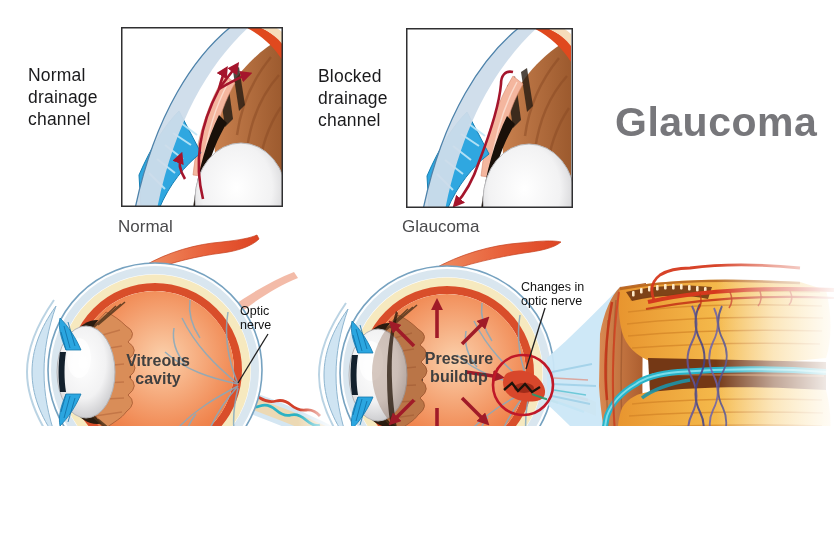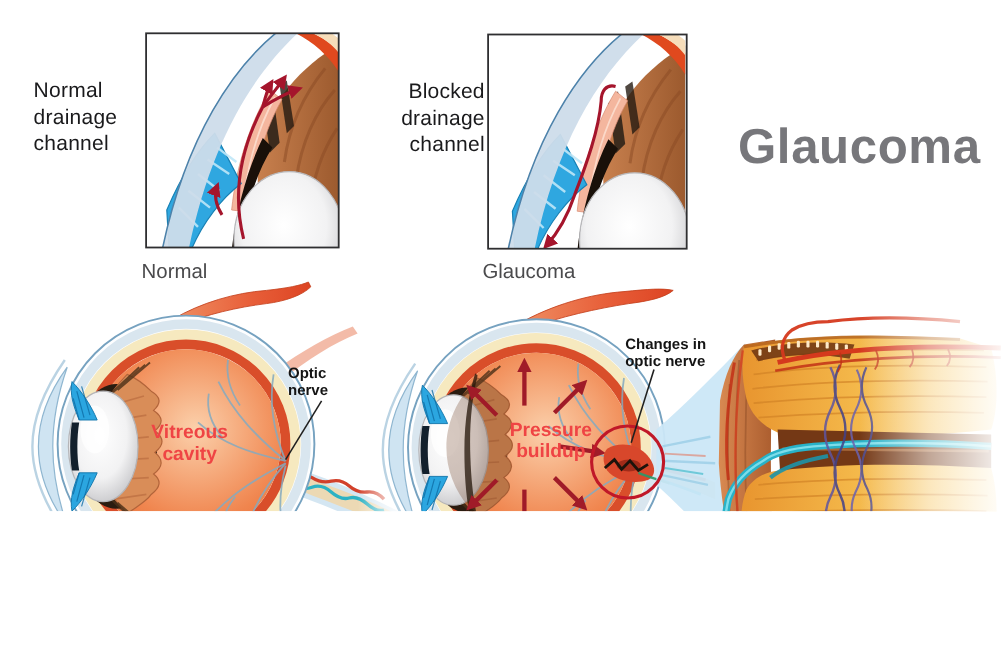--- a/index.html
+++ b/index.html
@@ -1,25 +1,25 @@
 <!DOCTYPE html>
 <html><head>
 <meta charset="utf-8">
 <style>
   html,body{margin:0;padding:0;background:#fff;}
   .stage{position:relative;width:840px;height:426px;background:#fff;overflow:hidden;
          font-family:"Liberation Sans",sans-serif;}
   .stage svg{position:absolute;left:0;top:0;}
   .txt{position:absolute;white-space:pre-line;color:#1a1a1c;}
   .heading{font-size:17.5px;line-height:22px;font-weight:normal;letter-spacing:.2px;}
-  .heading.center{text-align:right;}
+  .heading.center{text-align:left;}
   .caption{font-size:17px;color:#4a4a4c;}
   .main-title{font-size:41px;font-weight:bold;color:#77777b;letter-spacing:.5px;}
-  .eyelabel{font-weight:bold;font-size:16px;line-height:18px;text-align:center;color:#ef4444;}
-  .smalllabel{font-weight:bold;font-size:12.5px;line-height:14px;color:#141414;}
+  .eyelabel{font-weight:bold;font-size:16px;line-height:18px;text-align:center;color:#404040;}
+  .smalllabel{font-weight:normal;font-size:12.5px;line-height:14px;color:#141414;}
 </style>
 </head>
 <body>
 
 <div class="stage">
 
 <svg width="840" height="560" viewBox="0 0 840 560" xmlns="http://www.w3.org/2000/svg" xmlns:xlink="http://www.w3.org/1999/xlink">
 <defs>
   <radialGradient id="lensG" cx="45%" cy="40%" r="65%">
     <stop offset="0%" stop-color="#ffffff"></stop>

